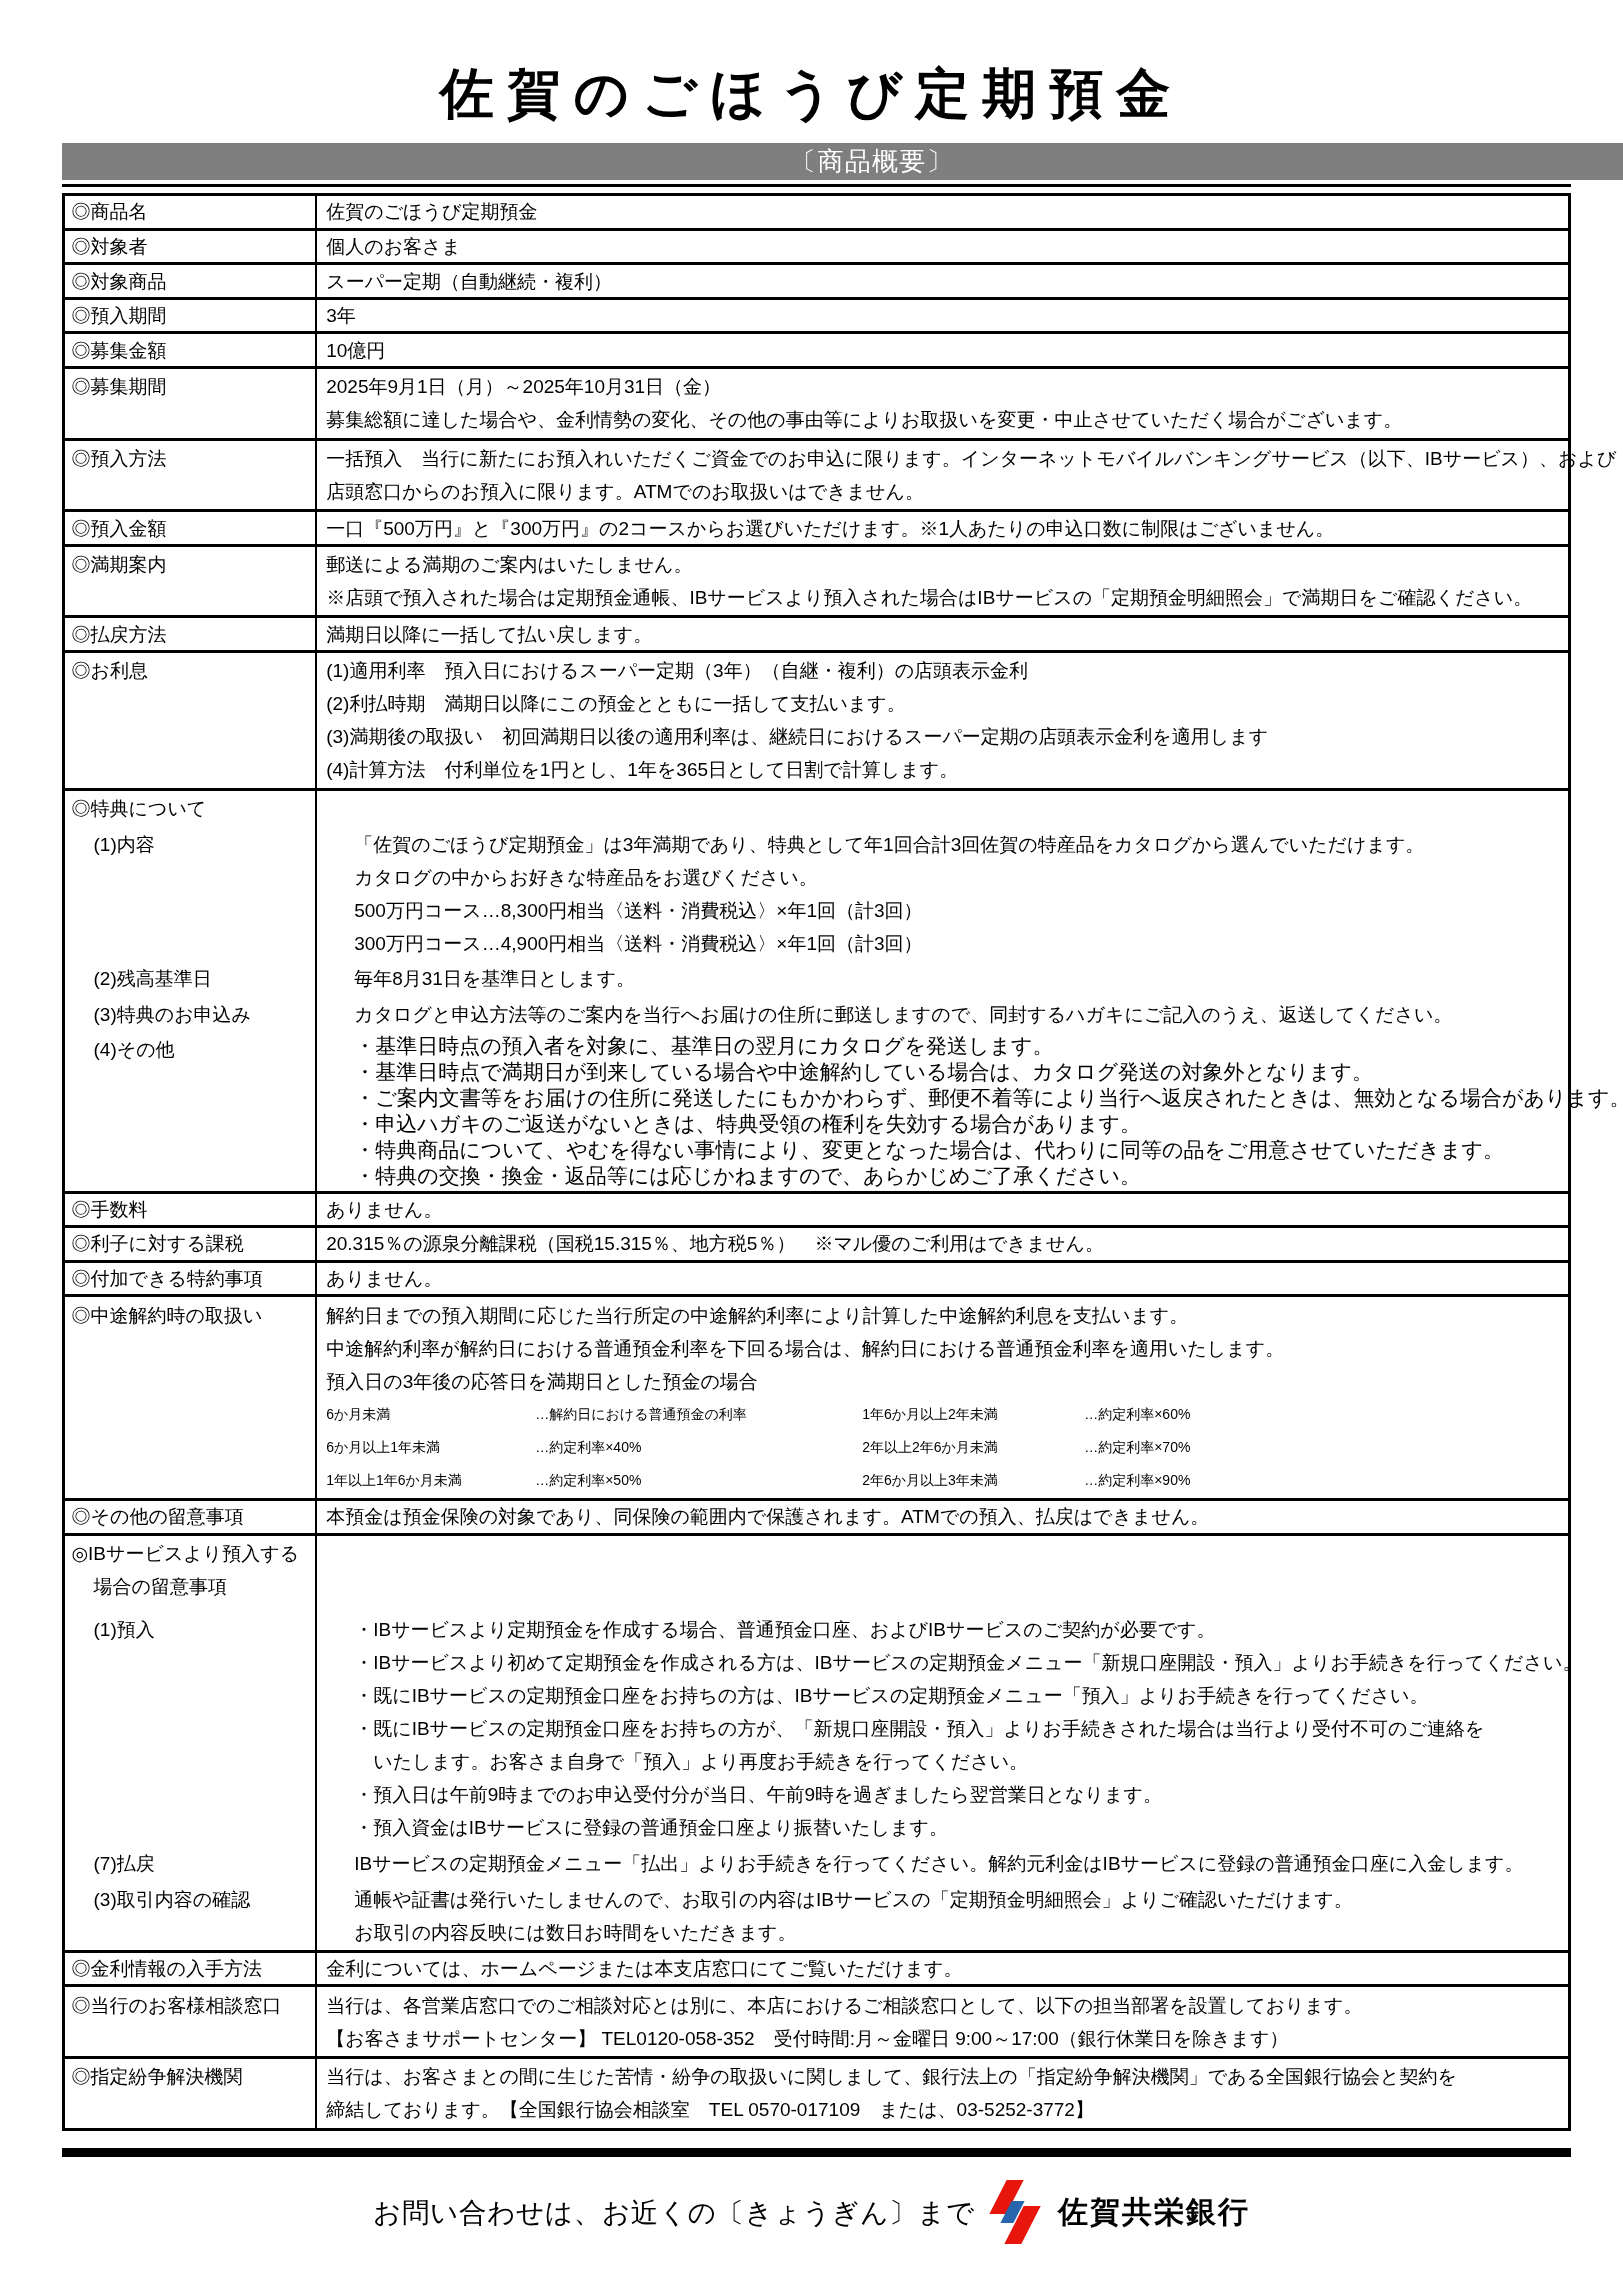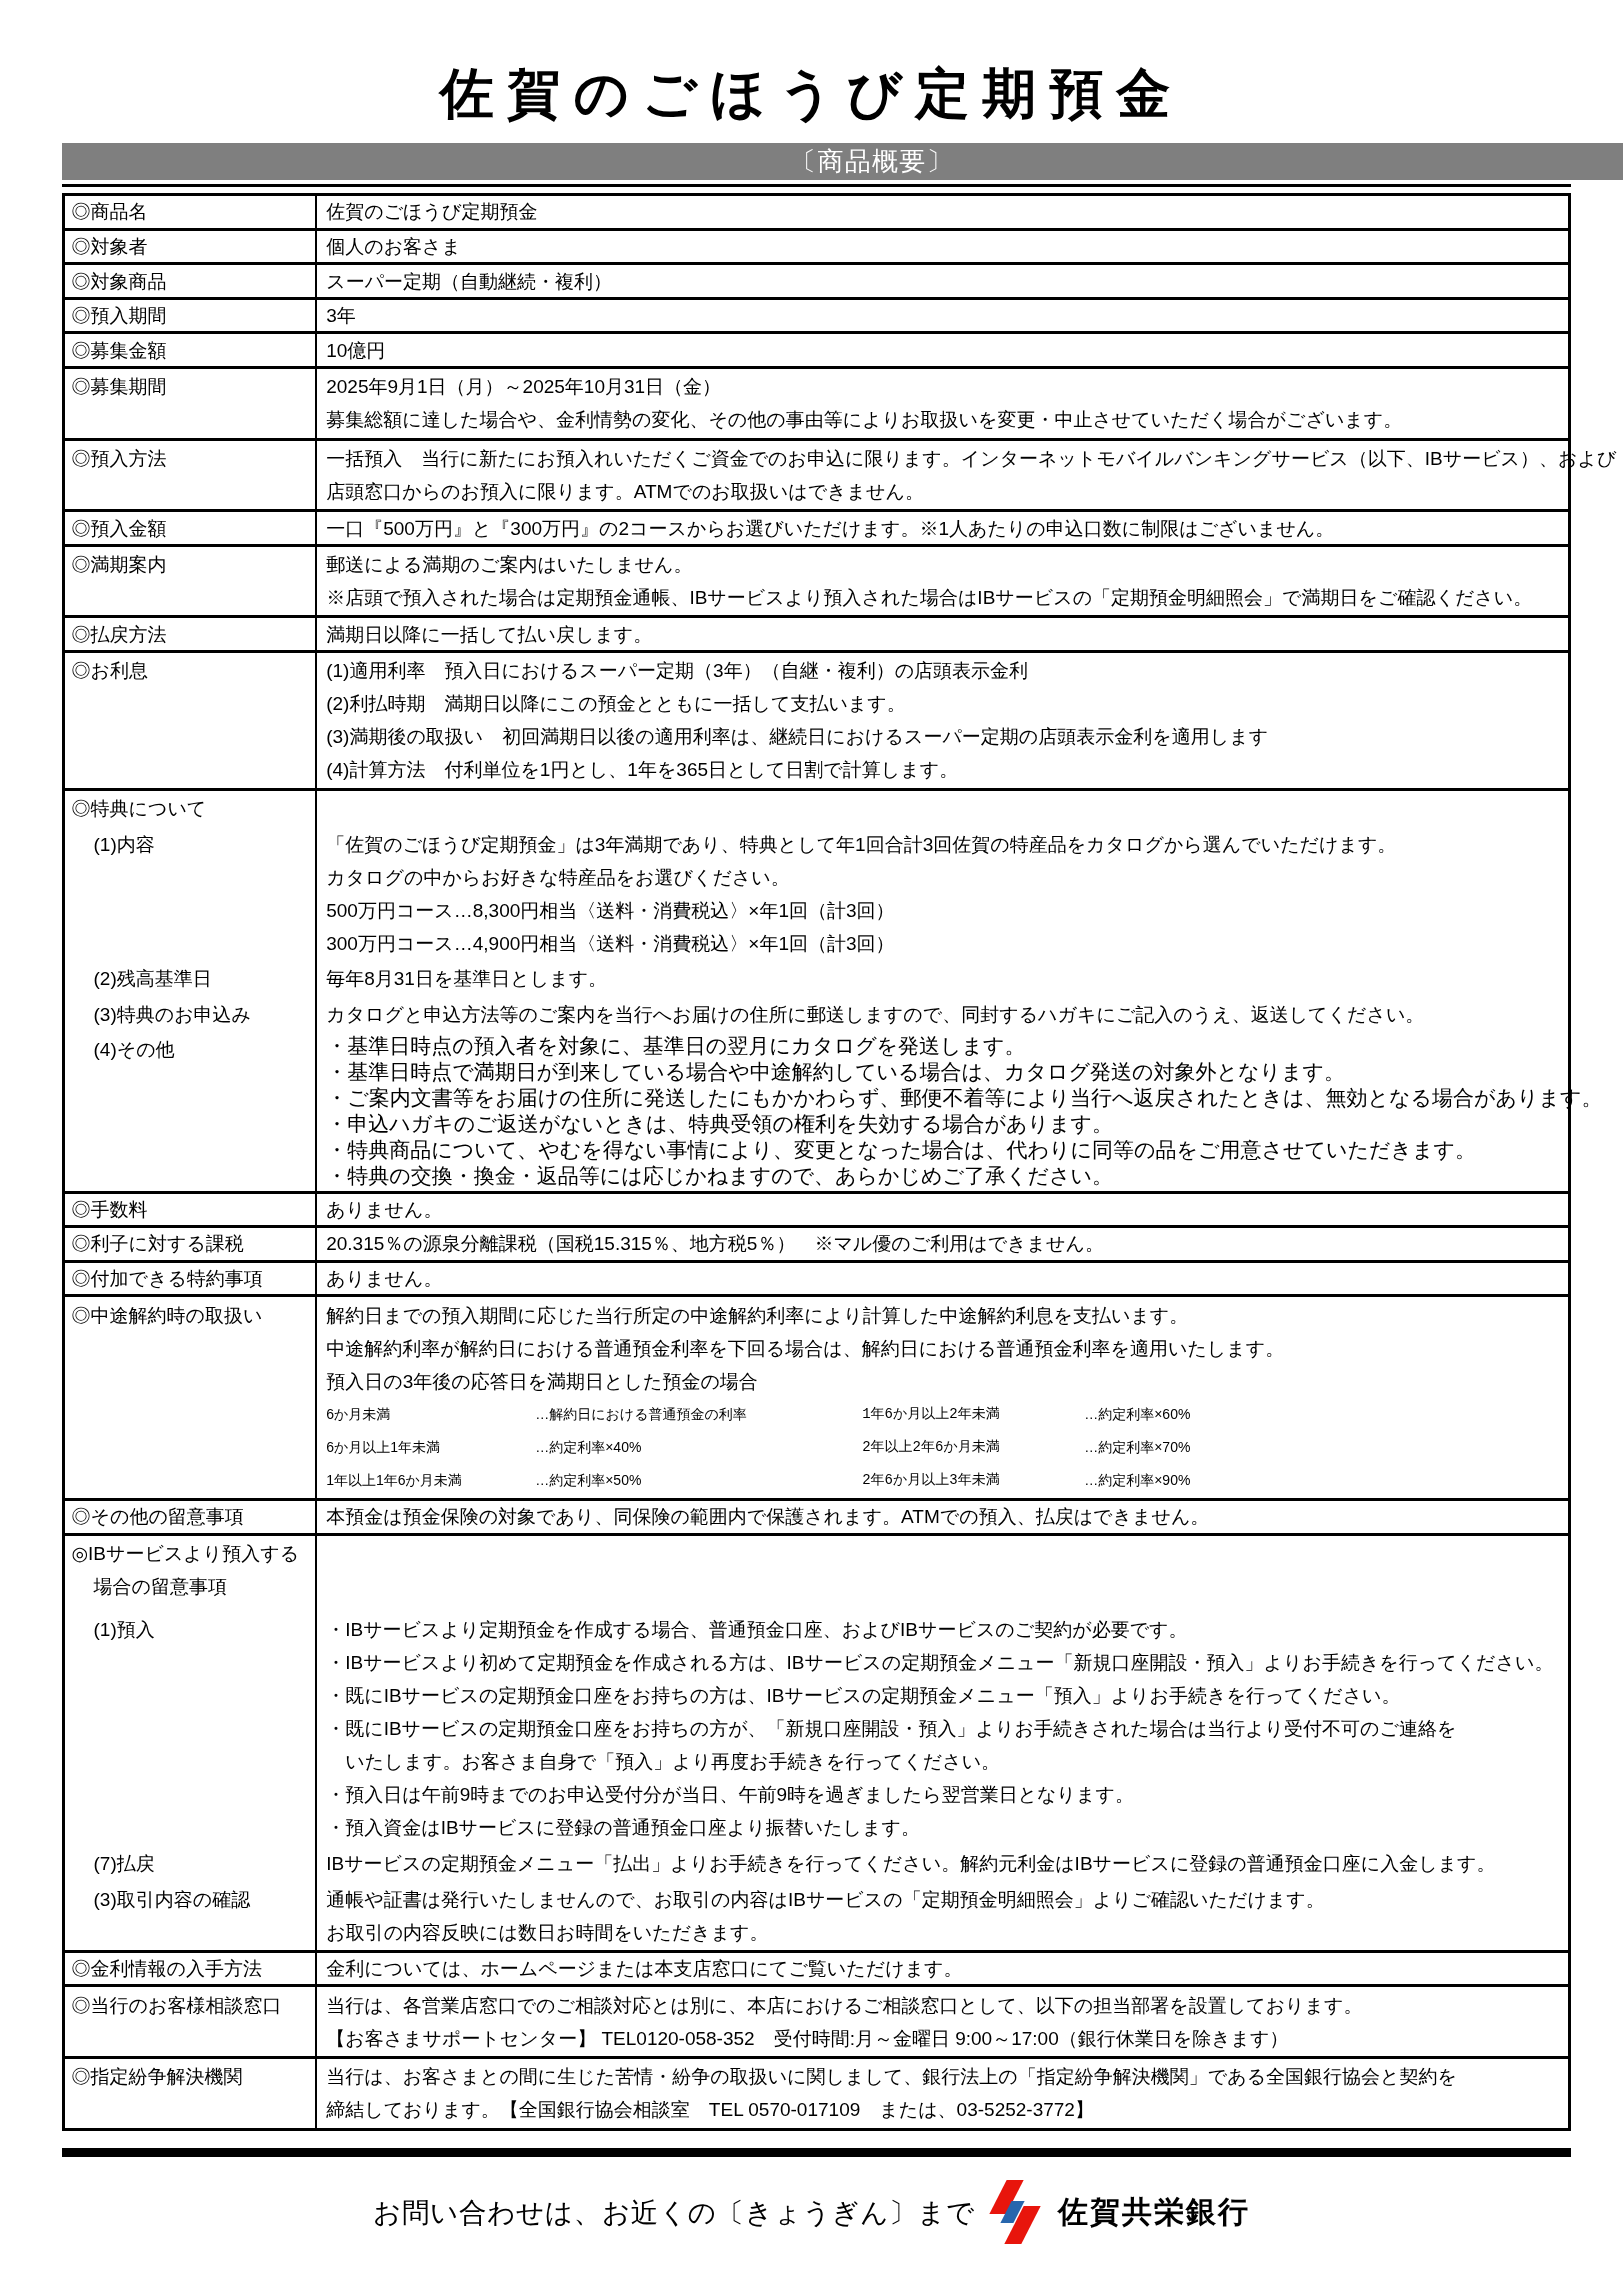--- a/index.html
+++ b/index.html
@@ -10,33 +10,33 @@
          font-weight:bold;font-size:54px;letter-spacing:13px;line-height:72px;white-space:nowrap;}
 
   .band{margin:13px 0 0 62px;width:1620px;height:37px;background:#7f7f7f;color:#fff;
         display:flex;align-items:center;justify-content:center;font-size:26px;letter-spacing:1.3px;box-sizing:border-box;}
   .band-underline{margin:3.9px 0 0 62px;width:1509px;height:3.3px;background:#000;}
 
   .tbl{margin:5.9px 0 0 62px;width:1509px;border:3.3px solid #000;box-sizing:border-box;background:#fff;}
   .row{display:flex;border-bottom:3.3px solid #000;}
   .row:last-child{border-bottom:none;}
   .row.block{display:block;}
-  .subrow{display:flex;}
+  .subrow{display:flex;gap:28px;}
   .lc{flex:0 0 252px;width:252px;border-right:2px solid #000;padding:1.3px 3.9px 1.3px 6.5px;box-sizing:border-box;}
   .cc{flex:1 1 auto;min-width:0;padding:1.3px 5.2px 1.3px 9.2px;box-sizing:border-box;}
   .ln{line-height:33px;font-size:19px;white-space:nowrap;}
   .row.single .ln{line-height:29px;}
   .ln.tight{line-height:26px;font-size:21px;}
   .sub{padding-left:22px;}
   .spacer-ib{height:7.9px;}
 
   .rate{display:flex;line-height:33px;font-size:14px;white-space:nowrap;}
   .rl1{flex:0 0 209px;}
   .rv1{flex:0 0 327px;}
-  .rl2{flex:0 0 222px;font-family:Liberation Mono, monospace;}
+  .rl2{flex:0 0 222px;}
   .rv2{flex:1 1 auto;}
 
   .footer-bar{margin:17px 0 0 62px;width:1509px;height:9.2px;background:#000;}
   .footer{margin-top:22px;display:flex;align-items:center;justify-content:center;gap:9px;}
   .footer-note{font-family:"Liberation Serif",serif;font-size:27.5px;letter-spacing:0.7px;white-space:nowrap;}
   .logo{position:relative;width:65px;height:68px;flex:0 0 65px;}
   .logo .s1{position:absolute;left:14.4px;top:1.3px;width:17px;height:34px;transform:skewX(-27deg);}
   .logo .s2{position:absolute;left:22px;top:22px;width:13px;height:22px;transform:skewX(-27deg);}
   .logo .s3{position:absolute;left:30px;top:27.5px;width:17px;height:38px;transform:skewX(-27deg);}
   .bank-name{font-size:30px;font-weight:bold;letter-spacing:2px;white-space:nowrap;}

